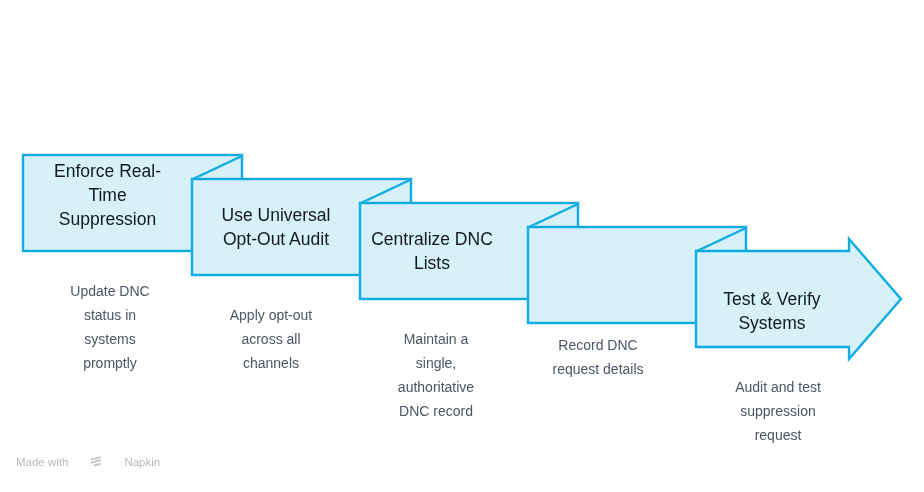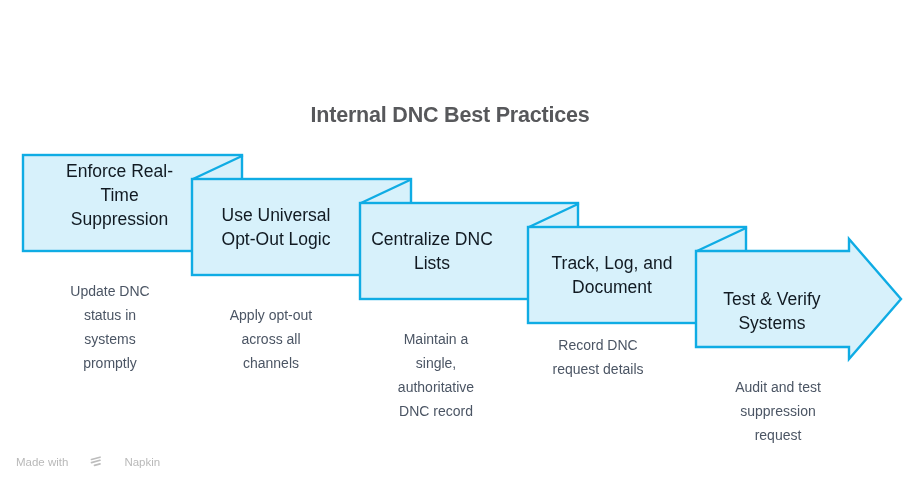--- a/index.html
+++ b/index.html
@@ -23,21 +23,21 @@
     color:var(--title_color);letter-spacing:-0.2px;
   }
   svg.shapes{position:absolute;left:0;top:0;}
   .shape{fill:var(--shape_fill);stroke:var(--accent);stroke-width:2.4;stroke-linejoin:miter;}
   .crease{fill:none;stroke:var(--accent);stroke-width:2.4;stroke-linecap:round;}
   .step-title{
     position:absolute;display:flex;align-items:center;justify-content:center;
     text-align:center;white-space:pre-line;
     font-size:17.5px;line-height:24px;color:var(--step_title_color);
   }
-  .t1{left:35px;top:155px;width:169px;height:80px;}
+  .t1{left:23px;top:155px;width:169px;height:80px;}
   .t2{left:192px;top:179px;width:168px;height:96px;}
   .t3{left:360px;top:203px;width:144px;height:96px;}
   .t4{left:528px;top:227px;width:168px;height:96px;}
   .t5{left:696px;top:251px;width:152px;height:120px;}
   .step-sub{
     position:absolute;width:170px;text-align:center;white-space:pre-line;
     font-size:14px;line-height:24px;color:var(--step_subtitle_color);
   }
   .s1{left:25px;top:279px;}
   .s2{left:186px;top:303px;}
@@ -48,21 +48,20 @@
     position:absolute;left:16px;top:455px;display:flex;align-items:center;gap:21px;
     font-size:11.5px;color:var(--watermark_color);
   }
   .napkin-logo{display:inline-block;}
 </style>
 </head>
 <body>
 
 <div class="canvas">
 
-  <h1 class="diagram-title">Internal DNC Best Practices</h1>
 
   <svg class="shapes" width="924" height="492" viewBox="0 0 924 492" aria-hidden="true">
 
     <g>
       <rect class="shape" x="23" y="155" width="219" height="96"></rect>
       <path class="crease" d="M242,156 L193,179"></path>
     </g>
 
     <g>
       <rect class="shape" x="192" y="179" width="219" height="96"></rect>
@@ -81,25 +80,23 @@
 
     <g>
       <path class="shape" d="M696,251 L849,251 L849,239 L901,299 L849,359 L849,347 L696,347 Z"></path>
     </g>
   </svg>
 
   <div class="step-title t1">Enforce Real-
 Time
 Suppression</div>
   <div class="step-title t2">Use Universal
-Opt-Out Logic</div>
+Opt-Out Audit</div>
   <div class="step-title t3">Centralize DNC
 Lists</div>
-  <div class="step-title t4">Track, Log, and
-Document</div>
   <div class="step-title t5">Test &amp; Verify
 Systems</div>
 
   <div class="step-sub s1">Update DNC
 status in
 systems
 promptly</div>
   <div class="step-sub s2">Apply opt-out
 across all
 channels</div>

